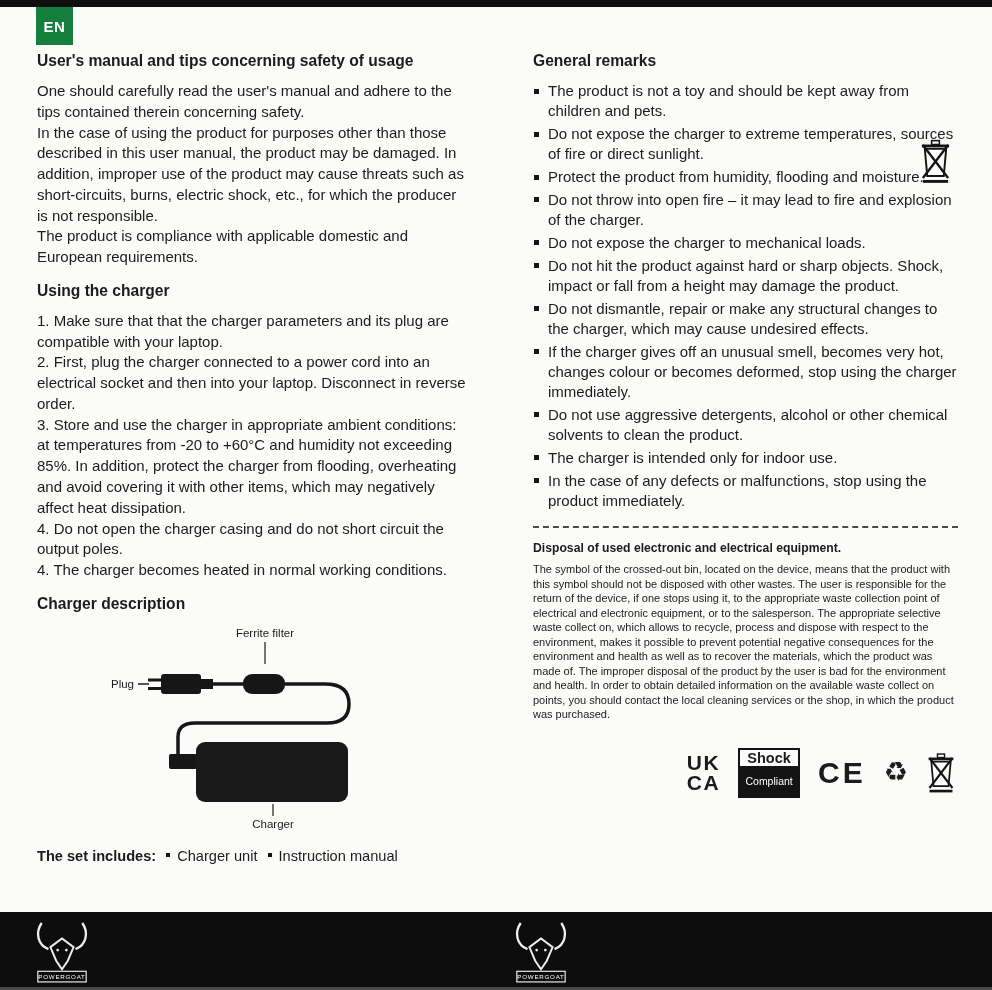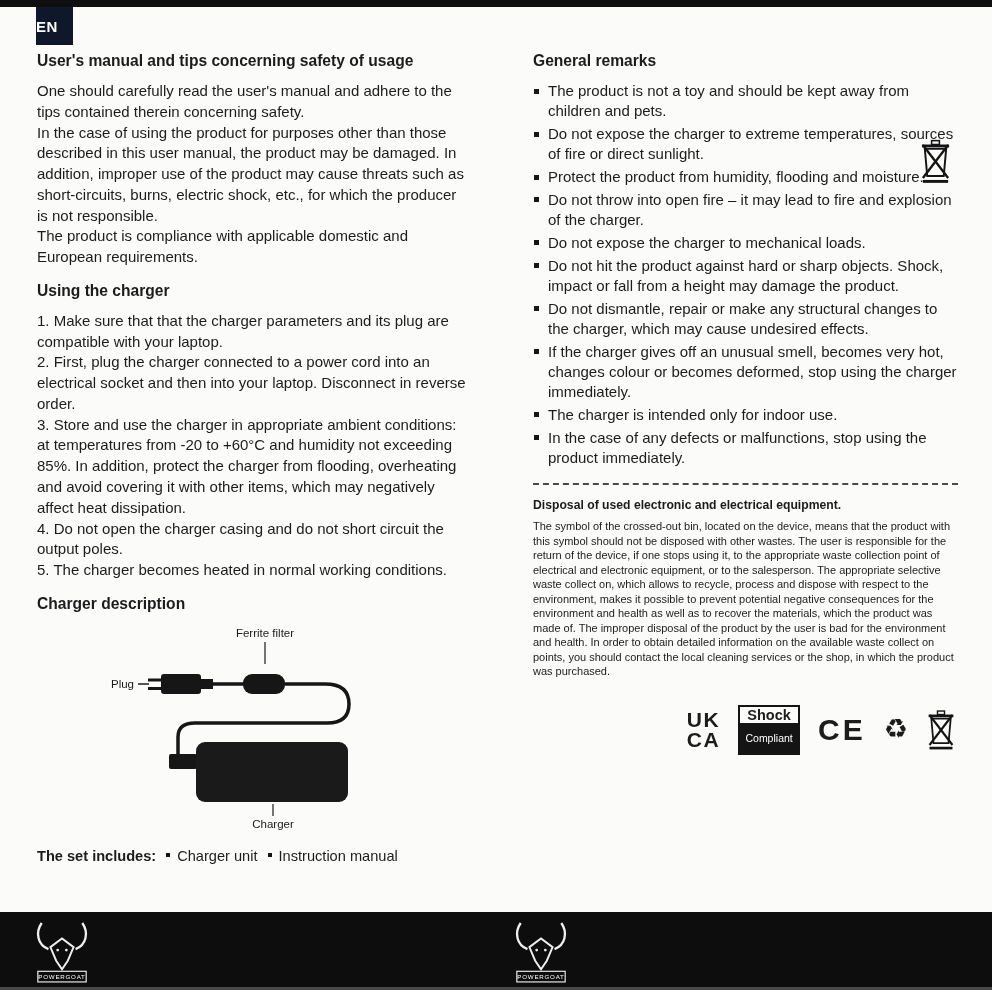--- a/index.html
+++ b/index.html
@@ -1,21 +1,21 @@
 <!DOCTYPE html>
 <html><head>
 <meta charset="utf-8">
 <style>
   * { margin:0; padding:0; box-sizing:border-box; }
   body { width:992px; font-family:"Liberation Sans", sans-serif; background:#cfcfcf; }
   .page { position:relative; width:992px; height:990px; background:#fbfbfa; color:#1c1c1c; overflow:hidden; }
 
   .top-bar { position:absolute; top:0; left:0; width:100%; height:7px; background:#0f0f0f; }
-  .lang-badge { position:absolute; top:7px; left:36px; width:37px; height:38px; background:#0f172a; color:#fff;
-    font-weight:700; font-size:15px; display:flex; align-items:center; justify-content:flex-start; letter-spacing:.5px; }
+  .lang-badge { position:absolute; top:7px; left:36px; width:37px; height:38px; background:#15803d; color:#fff;
+    font-weight:700; font-size:15px; display:flex; align-items:center; justify-content:center; letter-spacing:.5px; }
 
   .col-left  { position:absolute; left:37px;  top:52px; width:433px; }
   .col-right { position:absolute; left:533px; top:52px; width:425px; }
 
   h2.section { font-size:15.6px; font-weight:700; margin:0 0 11px; }
   .bodytext { font-size:15px; line-height:1.385; white-space:pre-line; }
   .para { margin-bottom:14px; }
   .steps div { font-size:15px; line-height:1.385; }
   .mt { margin-top:15px; }
 
@@ -68,21 +68,21 @@
     <p class="bodytext para">One should carefully read the user's manual and adhere to the tips contained therein concerning safety.
 In the case of using the product for purposes other than those described in this user manual, the product may be damaged. In addition, improper use of the product may cause threats such as short-circuits, burns, electric shock, etc., for which the producer is not responsible.
 The product is compliance with applicable domestic and European requirements.</p>
 
     <h2 class="section">Using the charger</h2>
     <div class="steps para">
       <div>1. Make sure that that the charger parameters and its plug are compatible with your laptop.</div>
       <div>2. First, plug the charger connected to a power cord into an electrical socket and then into your laptop. Disconnect in reverse order.</div>
       <div>3. Store and use the charger in appropriate ambient conditions: at temperatures from -20 to +60°C and humidity not exceeding 85%. In addition, protect the charger from flooding, overheating and avoid covering it with other items, which may negatively affect heat dissipation.</div>
       <div>4. Do not open the charger casing and do not short circuit the output poles.</div>
-      <div>5. The charger becomes heated in normal working conditions.</div>
+      <div>4. The charger becomes heated in normal working conditions.</div>
     </div>
 
     <h2 class="section mt">Charger description</h2>
 
     <div class="diagram-wrap">
       <svg width="420" height="208" viewBox="0 0 420 208">
 
         <text x="228" y="13" font-size="11.5" fill="#1c1c1c" text-anchor="middle">Ferrite filter</text>
         <line x1="228" y1="18" x2="228" y2="40" stroke="#1c1c1c" stroke-width="1.2"></line>
 
@@ -120,20 +120,21 @@
     <h2 class="section">General remarks</h2>
     <ul class="remarks">
       <li>The product is not a toy and should be kept away from children and pets.</li>
       <li>Do not expose the charger to extreme temperatures, sources of fire or direct sunlight.</li>
       <li>Protect the product from humidity, flooding and moisture.</li>
       <li>Do not throw into open fire – it may lead to fire and explosion of the charger.</li>
       <li>Do not expose the charger to mechanical loads.</li>
       <li>Do not hit the product against hard or sharp objects. Shock, impact or fall from a height may damage the product.</li>
       <li>Do not dismantle, repair or make any structural changes to the charger, which may cause undesired effects.</li>
       <li>If the charger gives off an unusual smell, becomes very hot, changes colour or becomes deformed, stop using the charger immediately.</li>
+      <li>Do not use aggressive detergents, alcohol or other chemical solvents to clean the product.</li>
       <li>The charger is intended only for indoor use.</li>
       <li>In the case of any defects or malfunctions, stop using the product immediately.</li>
     </ul>
 
     <hr class="dashes">
 
     <h3 class="disposal">Disposal of used electronic and electrical equipment.</h3>
     <p class="small-text">The symbol of the crossed-out bin, located on the device, means that the product with this symbol should not be disposed with other wastes. The user is responsible for the return of the device, if one stops using it, to the appropriate waste collection point of electrical and electronic equipment, or to the salesperson. The appropriate selective waste collect on, which allows to recycle, process and dispose with respect to the environment, makes it possible to prevent potential negative consequences for the environment and health as well as to recover the materials, which the product was made of. The improper disposal of the product by the user is bad for the environment and health. In order to obtain detailed information on the available waste collect on points, you should contact the local cleaning services or the shop, in which the product was purchased.</p>
 
     <div class="marks">

